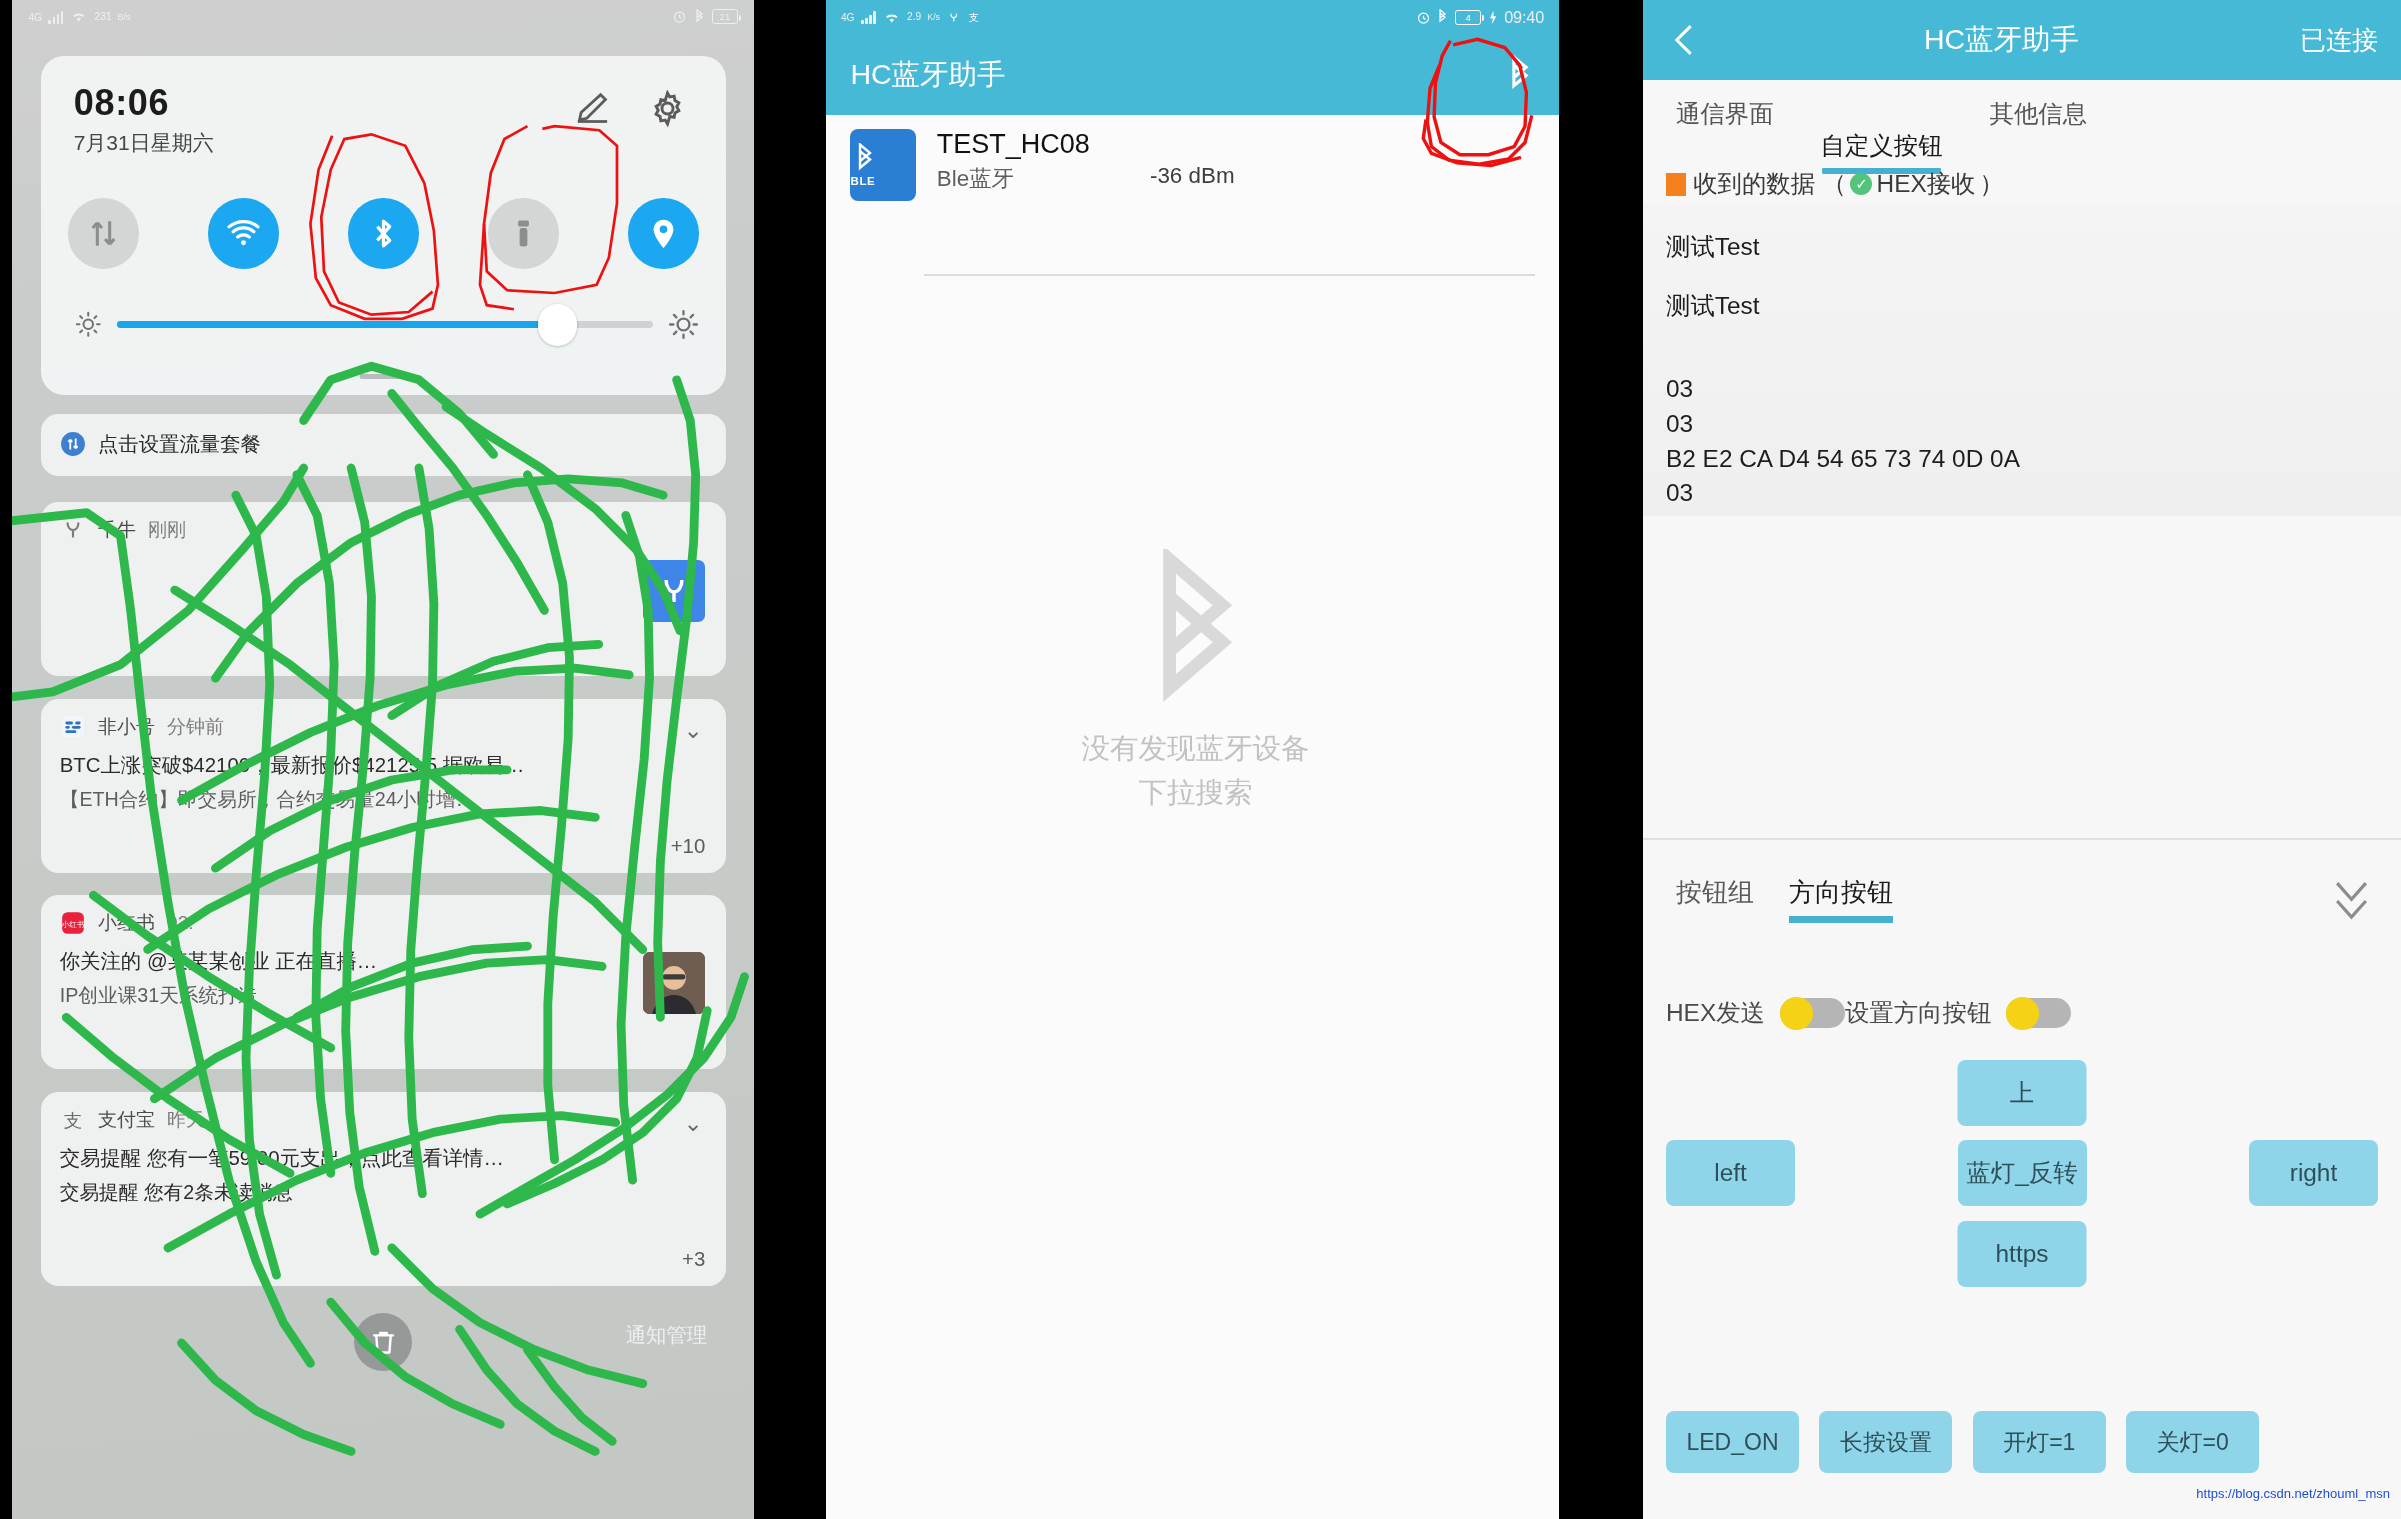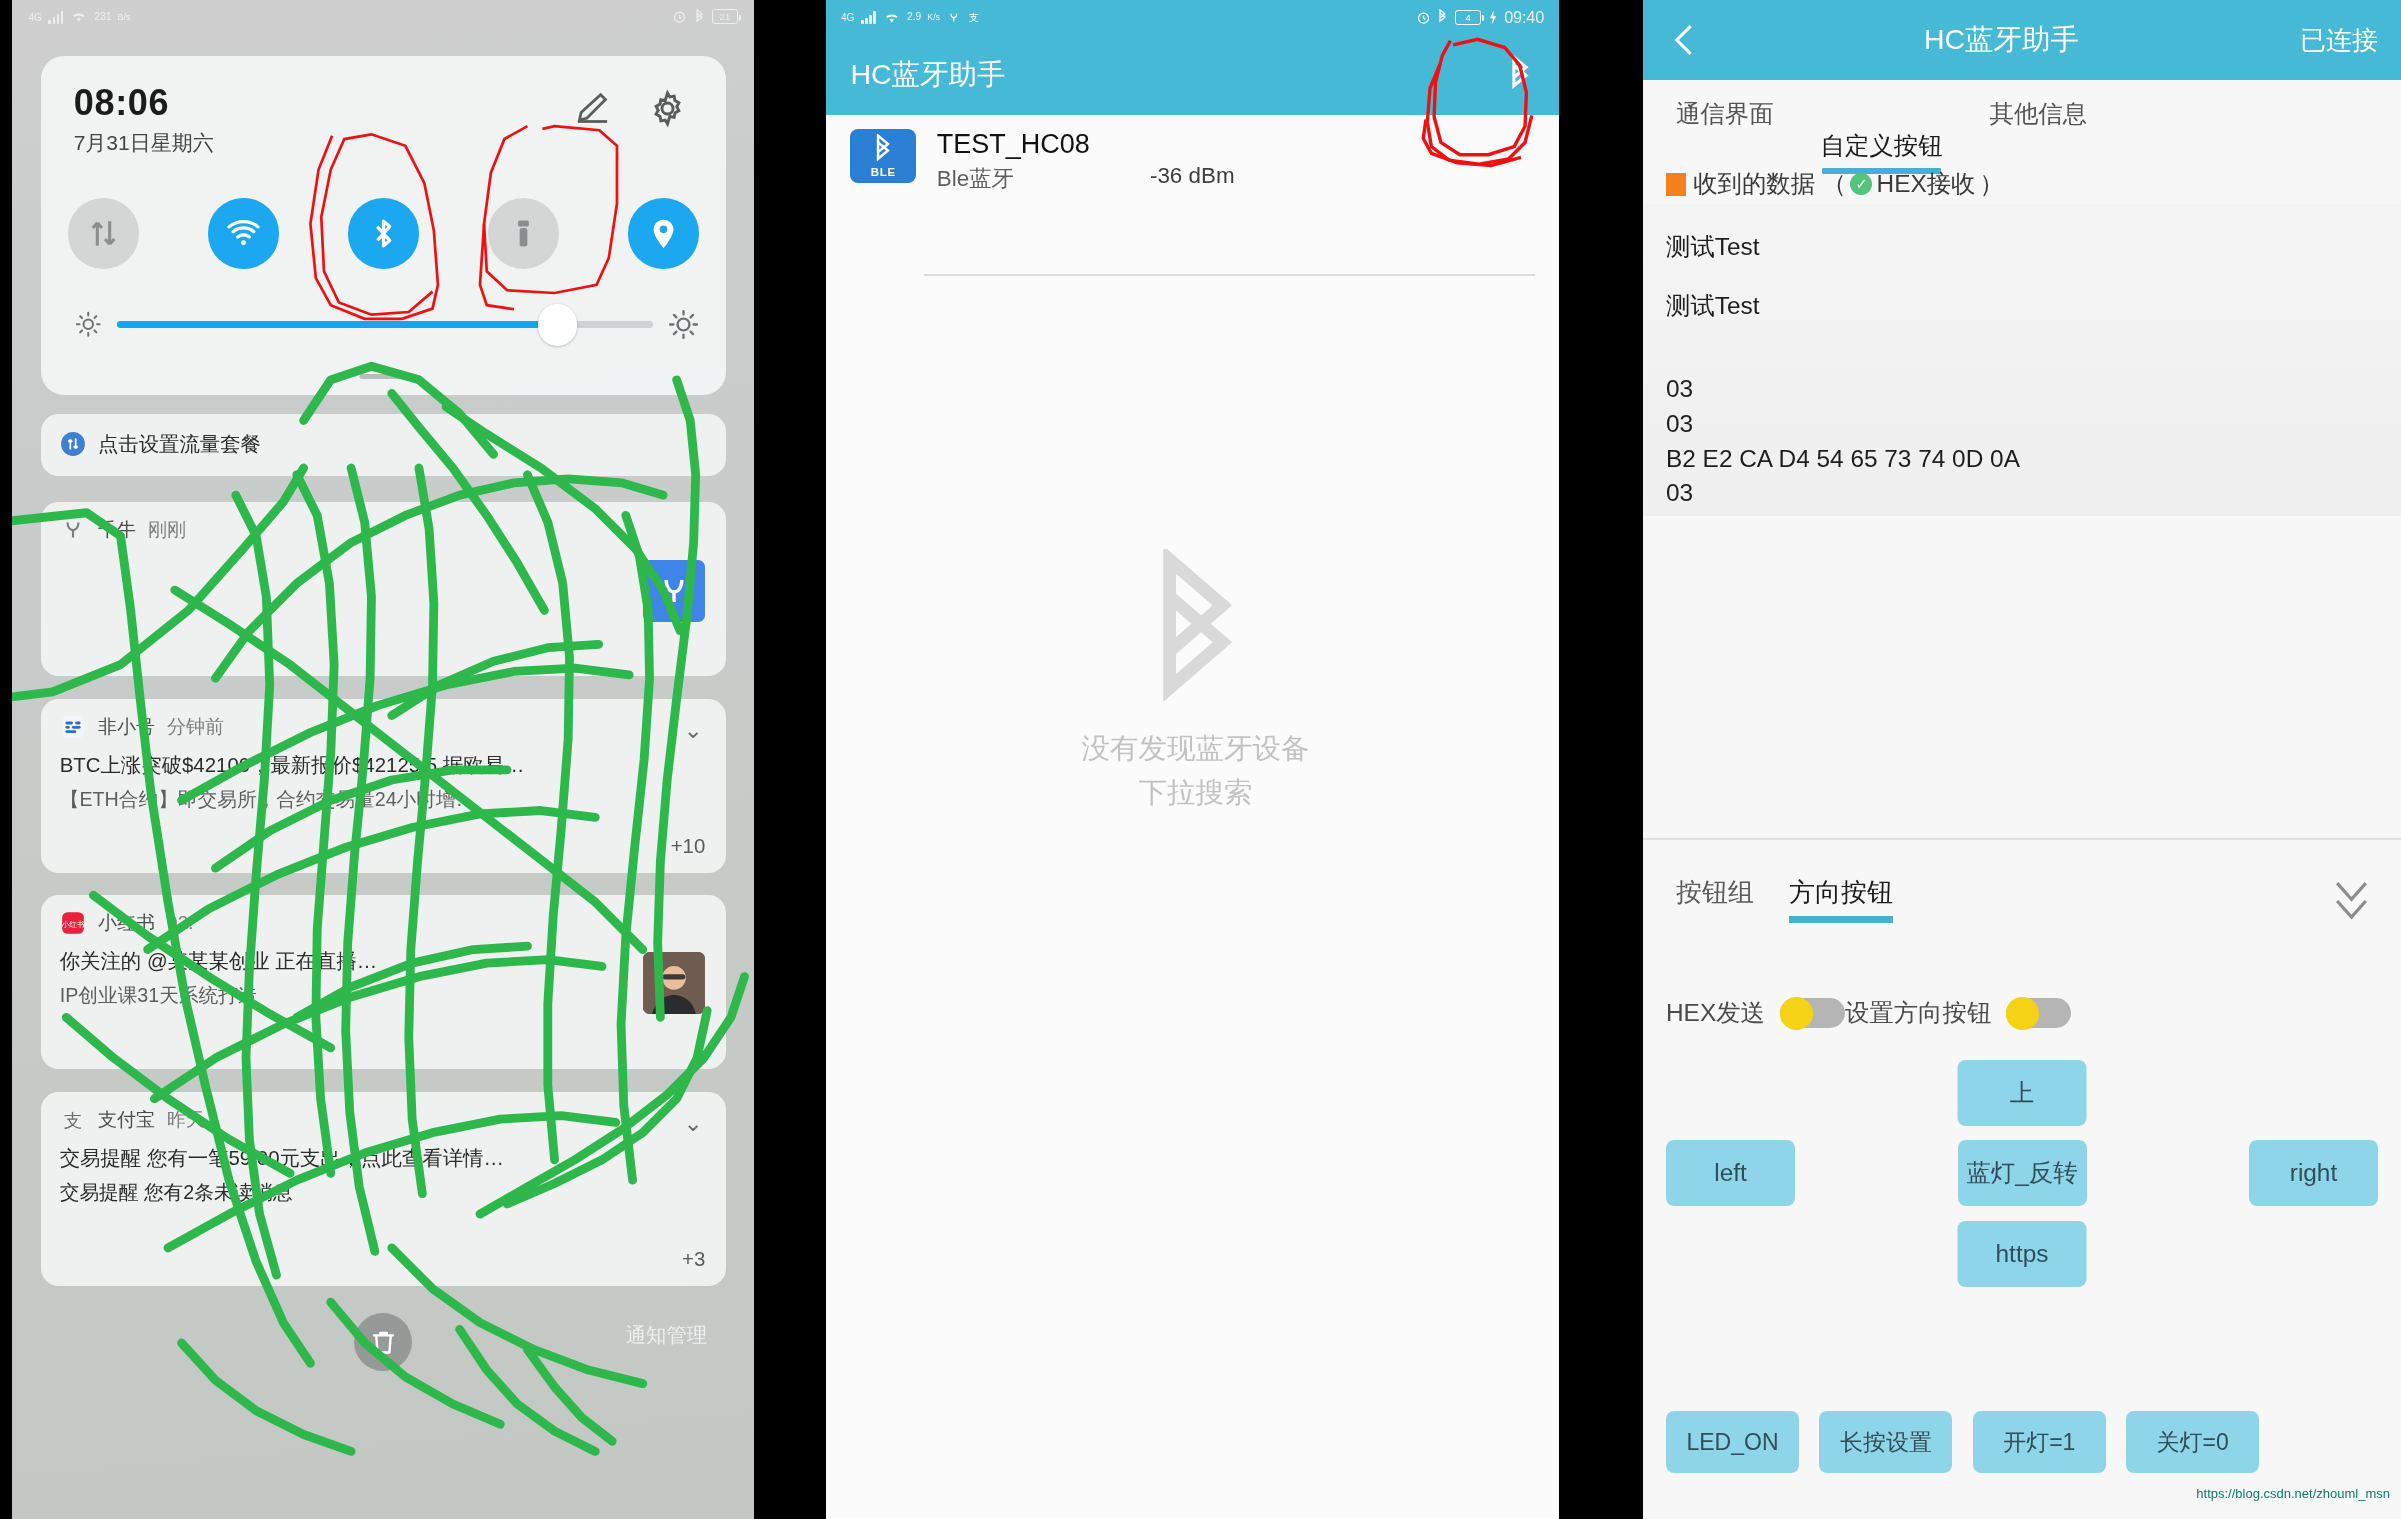--- a/index.html
+++ b/index.html
@@ -84,22 +84,22 @@
   #panel2 {
     position:absolute; left:826px; top:0; width:733px; height:1520px;
     background:#fbfbfb; overflow:hidden;
   }
   #p2-statusbar { position:absolute;left:0;top:0;width:100%;height:35px;background:#46b9d6;
                   display:flex;align-items:center;justify-content:space-between;padding:0 15px;color:#fff;}
   #p2-appbar { position:absolute;left:0;top:35px;width:100%;height:80px;background:#46b9d6;
                display:flex;align-items:center;justify-content:space-between;padding:0 24.4px;}
   #p2-title { font-size:28.5px; color:#fff; }
   #p2-row { position:absolute; left:0; top:129px; width:100%; padding:0 24.4px; display:flex; gap:20.4px;}
-  #p2-ble { width:66px;height:54px;border-radius:8.1px;background:#2a7fd4;display:flex;flex-direction:column;
-            align-items:center;justify-content:center;color:#fff;}
+  #p2-ble { width:66px;height:72px;border-radius:8.1px;background:#2a7fd4;display:flex;flex-direction:column;
+            justify-content:center;color:#fff;}
   #p2-ble .bl { font-size:11.5px; font-weight:700; letter-spacing:0.7px; margin-top:-1.4px;}
   .p2-meta { flex:1; }
   #p2-name { font-size:27px; color:#111; }
   #p2-mac { font-size:22.4px; color:#636363; margin-top:2.7px;}
   .p2-last { display:flex; justify-content:flex-start; gap:136px; margin-top:2.7px;}
   #p2-type { font-size:22.4px; color:#5e5e5e; }
   #p2-rssi { font-size:22.4px; color:#3e3e3e; }
   #p2-divider { position:absolute; left:98px; right:24.4px; top:274px; height:2px; background:#dcdcdc; }
   #p2-empty { position:absolute; left:6px; right:0; top:549px; display:flex; flex-direction:column; align-items:center; }
   #p2-empty .big { opacity:.30; }
@@ -148,21 +148,21 @@
   .switch .knob { position:absolute; left:0; top:-1.4px; width:33px; height:33px; border-radius:16.3px; background:#F5D216; }
 
   .dirbtn { background:#8ed5ea; border-radius:8.1px; display:flex; align-items:center; justify-content:center;
             font-size:24.4px; color:#2f4f58; }
   #p3-up { position:absolute; left:50%; transform:translateX(-50%); top:1060px; width:129px; height:66px; }
   #p3-rowmid { position:absolute; left:23px; right:23px; top:1140px; display:flex; justify-content:space-between; }
   #p3-rowmid .dirbtn { width:129px; height:66px; }
   #p3-bottom { position:absolute; left:50%; transform:translateX(-50%); top:1221px; width:129px; height:66px; }
   #p3-cmdrow { position:absolute; left:23px; right:0; top:1411px; display:flex; gap:20.4px; }
   #p3-cmdrow .dirbtn { width:133px; height:62px; font-size:23px; }
-  #p3-water { position:absolute; right:11px; bottom:19px; font-size:13px; color:#0f766e; }
+  #p3-water { position:absolute; right:11px; bottom:19px; font-size:13px; color:#1d4ed8; }
 </style>
 </head>
 <body>
 
 <div class="stage">
 
   <div id="panel1">
 
     <div id="p1-statusbar">
       <div class="sb-left">

